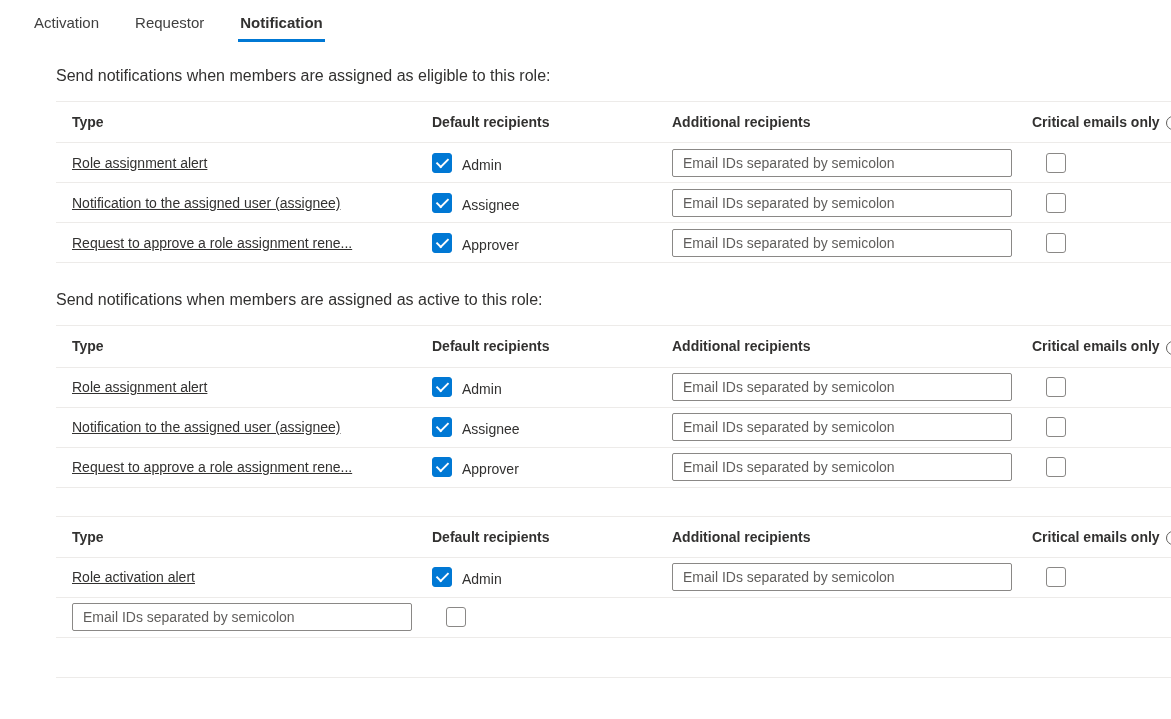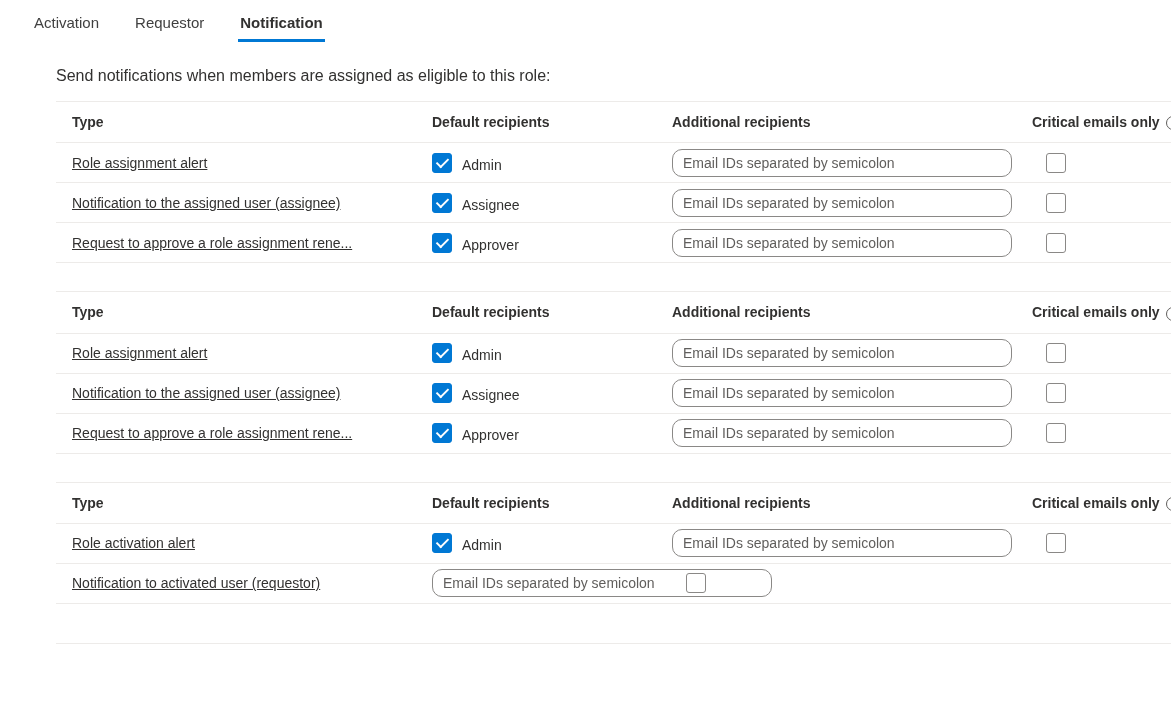--- a/index.html
+++ b/index.html
@@ -96,21 +96,21 @@
       transform: rotate(45deg) translate(-1px, -1px);
     }
     .recipient-label {
       font-size: 14px;
     }
     .text-input {
       width: 340px;
       height: 28px;
       padding: 4px 10px;
       border: 1px solid #8a8886;
-      border-radius: 10px;
+      border-radius: 2px;
       font-size: 14px;
       font-family: inherit;
       color: #323130;
     }
     .text-input::placeholder {
       color: #605e5c;
     }
     .critical-cell {
       display: flex;
       justify-content: flex-start;
@@ -179,20 +179,21 @@
             <span class="recipient-label">Approver</span>
           </div>
           <div><input type="text" class="text-input" placeholder="Email IDs separated by semicolon" style=""></div>
           <div class="critical-cell">
             <span class="checkbox"></span>
           </div>
         </div>
       </div>
     </div>
     <div class="section">
+      <div class="section-title">Send notifications when members are assigned as active to this role:</div>
       <div class="grid">
         <div class="grid-header">
           <div>Type</div>
           <div>Default recipients</div>
           <div>Additional recipients</div>
           <div class="col-critical">Critical emails only<span class="info-icon"></span></div>
         </div>
         <div class="grid-row">
           <div class="type-cell">Role assignment alert</div>
           <div class="default-recipients-cell">
@@ -241,21 +242,20 @@
           <div class="default-recipients-cell">
             <span class="checkbox checked"></span>
             <span class="recipient-label">Admin</span>
           </div>
           <div><input type="text" class="text-input" placeholder="Email IDs separated by semicolon" style=""></div>
           <div class="critical-cell">
             <span class="checkbox"></span>
           </div>
         </div>
         <div class="grid-row">
-          <div class="type-cell">Notification to activated user (requestor)</div>
           <div><input type="text" class="text-input" placeholder="Email IDs separated by semicolon" style=""></div>
           <div class="critical-cell">
             <span class="checkbox"></span>
           </div>
         </div>
         <div class="grid-row"></div>
       </div>
     </div>
   </div>
 

